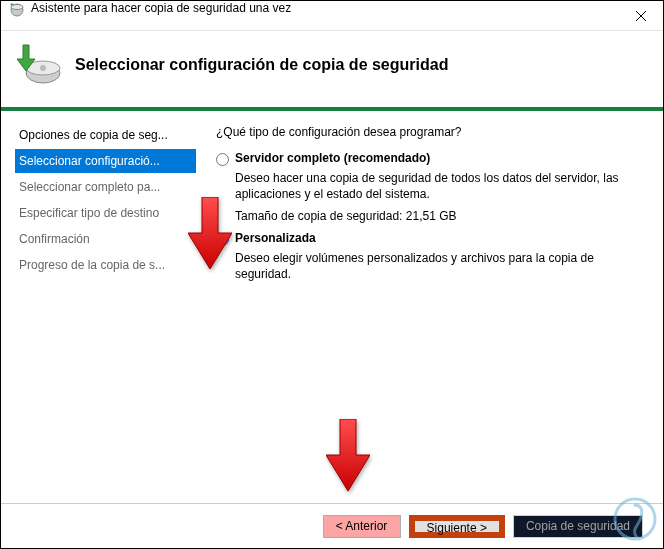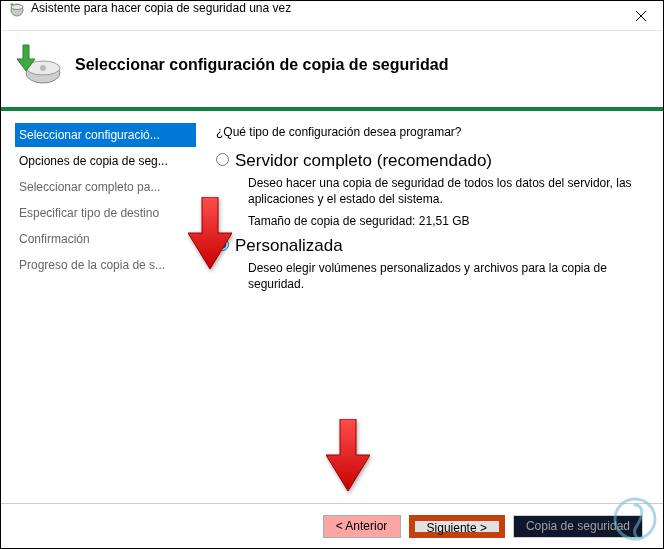--- a/index.html
+++ b/index.html
@@ -74,23 +74,23 @@
     .option-row {
       display: flex;
       align-items: flex-start;
       margin-bottom: 4px;
       gap: 6px;
     }
     .option-row input[type="radio"] {
       margin-top: 2px;
       width: 13px; height: 13px;
     }
-    .option-label { font-size: 17px; }
+    .option-label { font-size: 12px; font-weight: bold; }
     .option-desc {
-      margin-left: 32px;
+      margin-left: 19px;
       margin-bottom: 6px;
       line-height: 1.35;
       font-size: 12px;
     }
     .buttons {
       position: absolute;
       bottom: 0; left: 0; right: 0;
       height: 45px;
       border-top: 1px solid #ccc;
       display: flex;
@@ -152,22 +152,22 @@
       <ellipse cx="28" cy="27" rx="17" ry="7" fill="#eaeaea" stroke="#999" stroke-width="1"></ellipse>
       <circle cx="28" cy="27" r="3" fill="#bbb"></circle>
       <path d="M8 4 L8 18 L2 18 L11 30 L20 18 L14 18 L14 4 Z" fill="#3fa93f" stroke="#2e7d2e" stroke-width="1"></path>
     </svg>
   </span>
   <h1>Seleccionar configuración de copia de seguridad</h1>
 </div>
 
 <div class="content">
   <div class="sidebar">
+    <div class="step completed">Opciones de copia de seg...</div>
     <div class="step active">Seleccionar configuració...</div>
-    <div class="step completed">Opciones de copia de seg...</div>
     <div class="step">Seleccionar completo pa...</div>
     <div class="step">Especificar tipo de destino</div>
     <div class="step">Confirmación</div>
     <div class="step">Progreso de la copia de s...</div>
   </div>
 
   <div class="main">
     <div class="question">¿Qué tipo de configuración desea programar?</div>
 
     <div class="option-row">

